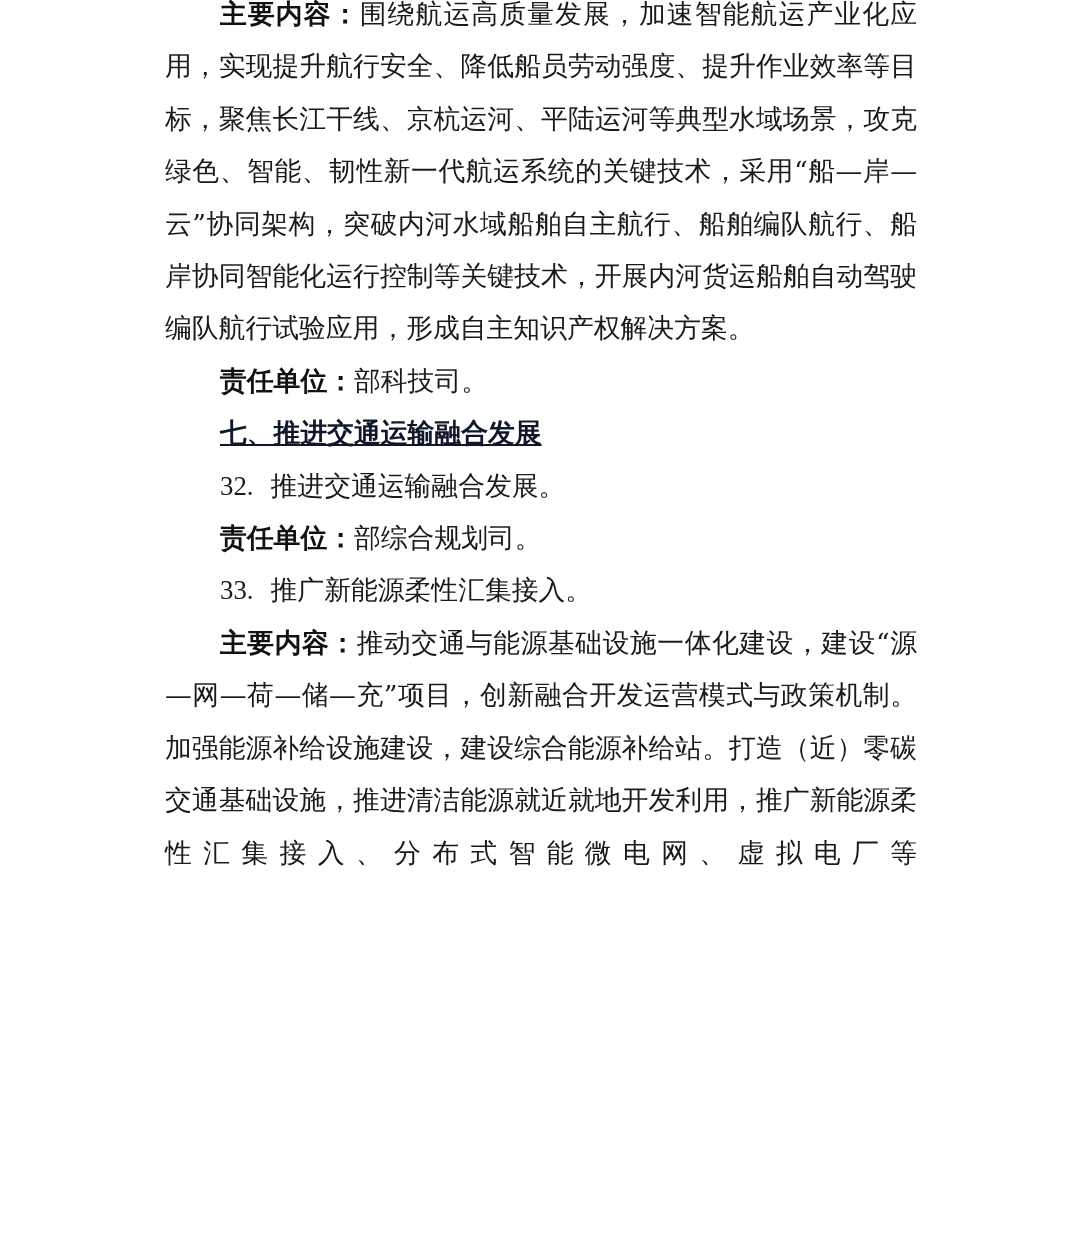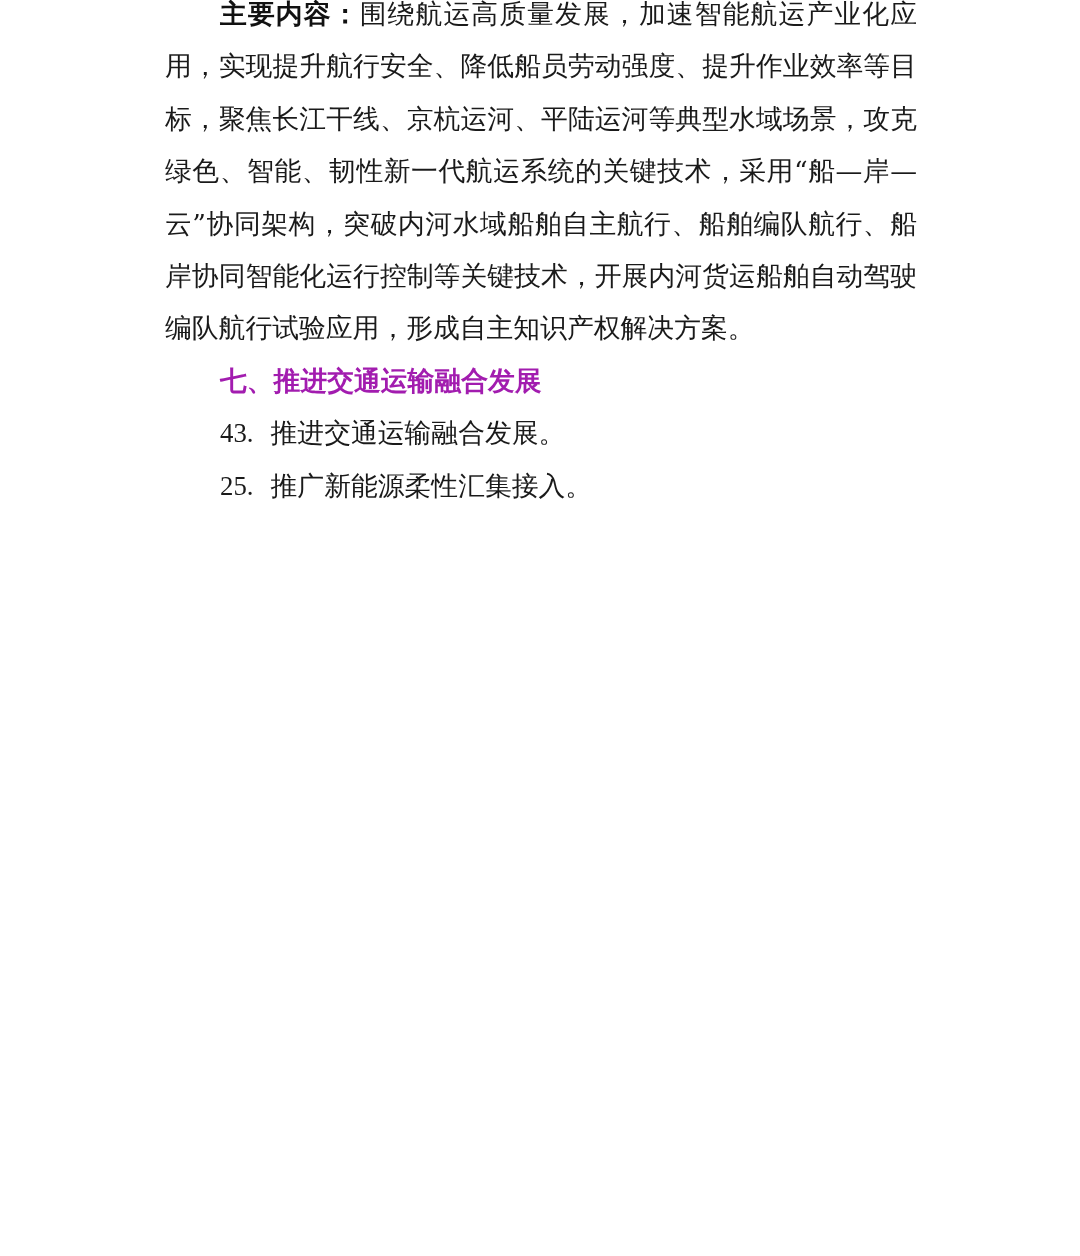--- a/index.html
+++ b/index.html
@@ -11,39 +11,48 @@
     width: 752px;
     font-family: "DejaVu Serif", "Liberation Serif", serif;
     font-size: 26.8px;
     line-height: 52.4px;
     color: #1a1a1a;
     letter-spacing: 0px;
   }
   .p { margin: 0; text-align: justify; text-align-last: left; }
   .indent { text-indent: 55px; }
   .label { font-family: "DejaVu Sans", "Liberation Sans", sans-serif; font-weight: bold; color: #111; }
-  .heading { font-family: "DejaVu Sans", "Liberation Sans", sans-serif; font-weight: bold; color: #a21caf; }
+  .heading { font-family: "DejaVu Sans", "Liberation Sans", sans-serif; font-weight: bold; color: #0f172a; text-decoration: underline; }
   .item-num { font-family: "Liberation Serif", serif; }
 </style>
 </head>
 <body>
 
 <div class="page">
 
   <p class="p" style="text-indent:55px;">
     <span class="label">主要内容：</span><span>围绕航运高质量发展，加速智能航运产业化应用，实现提升航行安全、降低船员劳动强度、提升作业效率等目标，聚焦长江干线、京杭运河、平陆运河等典型水域场景，攻克绿色、智能、韧性新一代航运系统的关键技术，采用“船—岸—云”协同架构，突破内河水域船舶自主航行、船舶编队航行、船岸协同智能化运行控制等关键技术，开展内河货运船舶自动驾驶编队航行试验应用，形成自主知识产权解决方案。</span>
   </p>
 
+  <p class="p indent">
+    <span class="label">责任单位：</span><span>部科技司。</span>
+  </p>
 
   <p class="p indent heading">七、推进交通运输融合发展</p>
 
   <p class="p indent">
-    <span class="item-num">43.</span>&nbsp;&nbsp;<span>推进交通运输融合发展。</span>
+    <span class="item-num">32.</span>&nbsp;&nbsp;<span>推进交通运输融合发展。</span>
   </p>
 
 
+  <p class="p indent">
+    <span class="label">责任单位：</span><span>部综合规划司。</span>
+  </p>
 
   <p class="p indent">
-    <span class="item-num">25.</span>&nbsp;&nbsp;<span>推广新能源柔性汇集接入。</span>
+    <span class="item-num">33.</span>&nbsp;&nbsp;<span>推广新能源柔性汇集接入。</span>
   </p>
 
+  <p class="p indent" style="text-align-last: justify;">
+    <span class="label">主要内容：</span><span>推动交通与能源基础设施一体化建设，建设“源—网—荷—储—充”项目，创新融合开发运营模式与政策机制。加强能源补给设施建设，建设综合能源补给站。打造（近）零碳交通基础设施，推进清洁能源就近就地开发利用，推广新能源柔性汇集接入、分布式智能微电网、虚拟电厂等</span>
+  </p>
 
 </div>
 
 </body></html>

